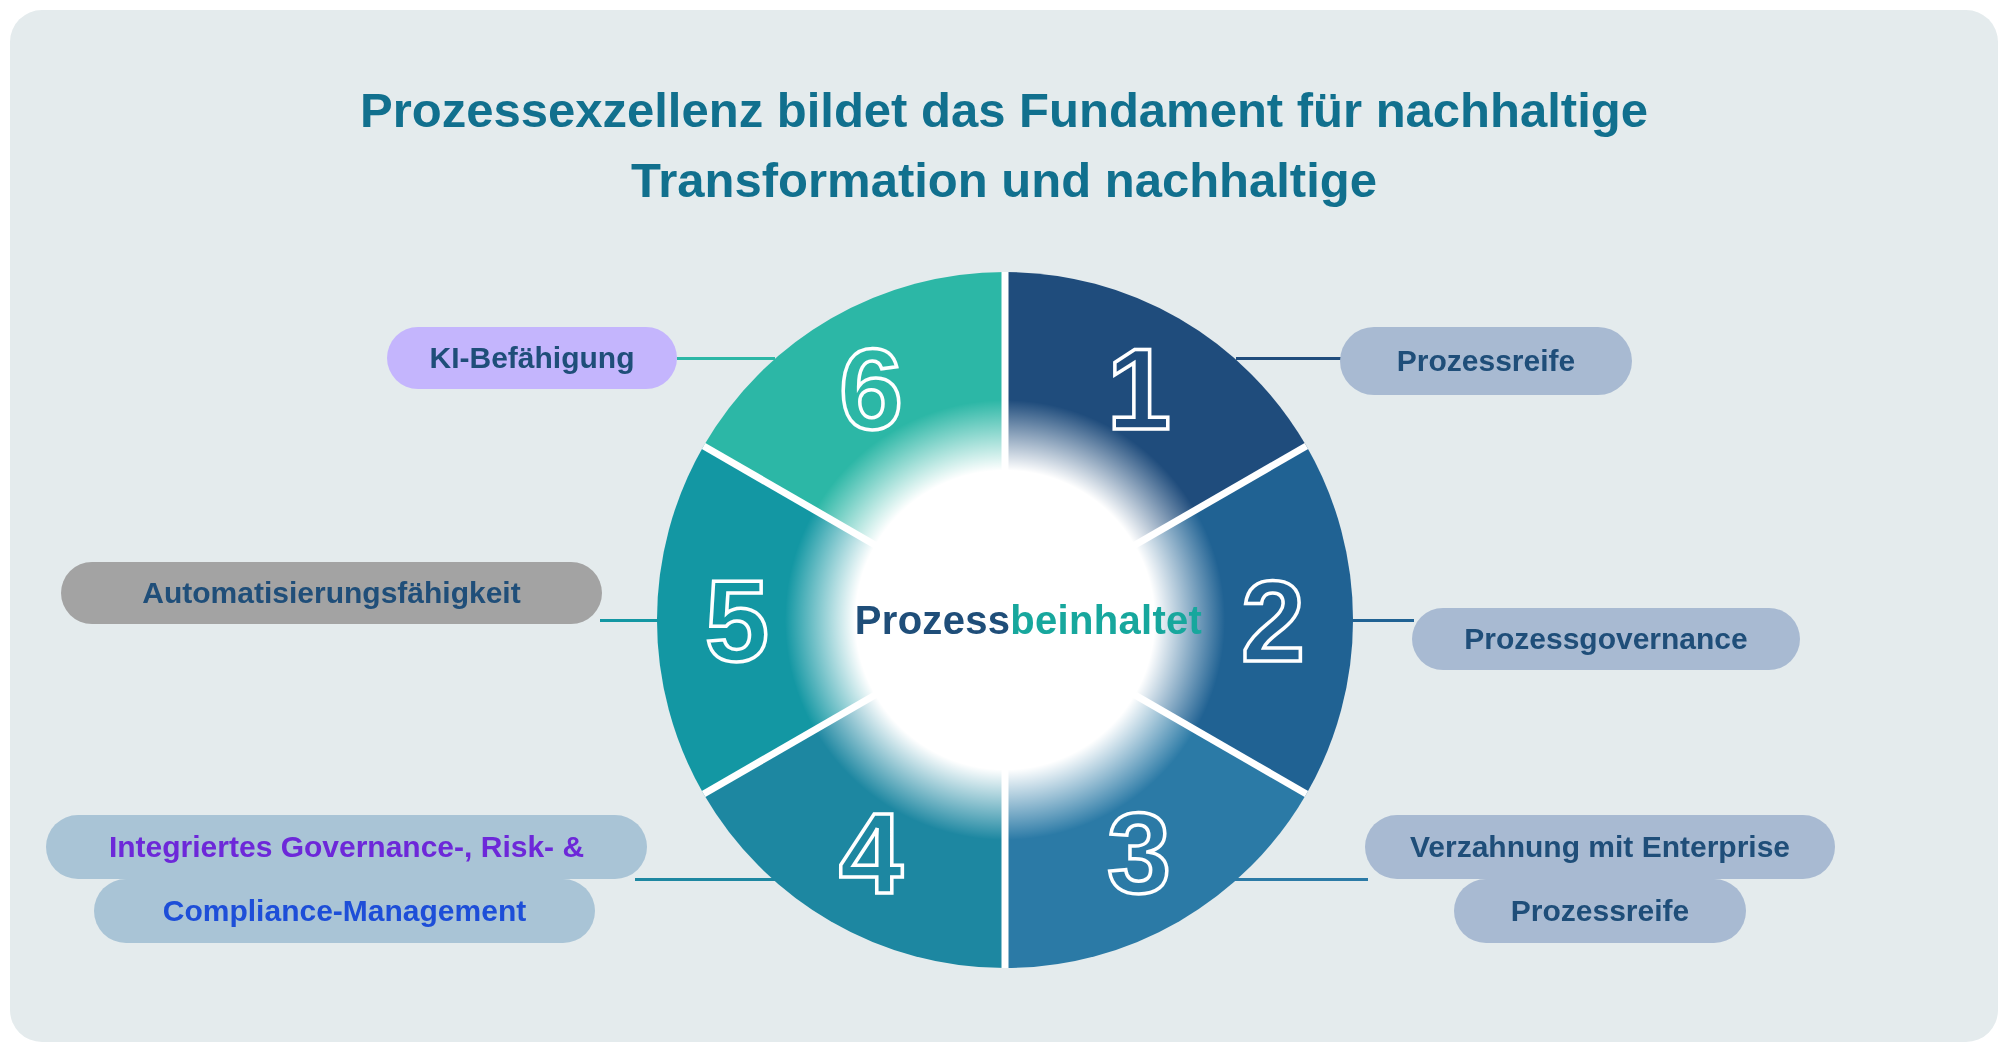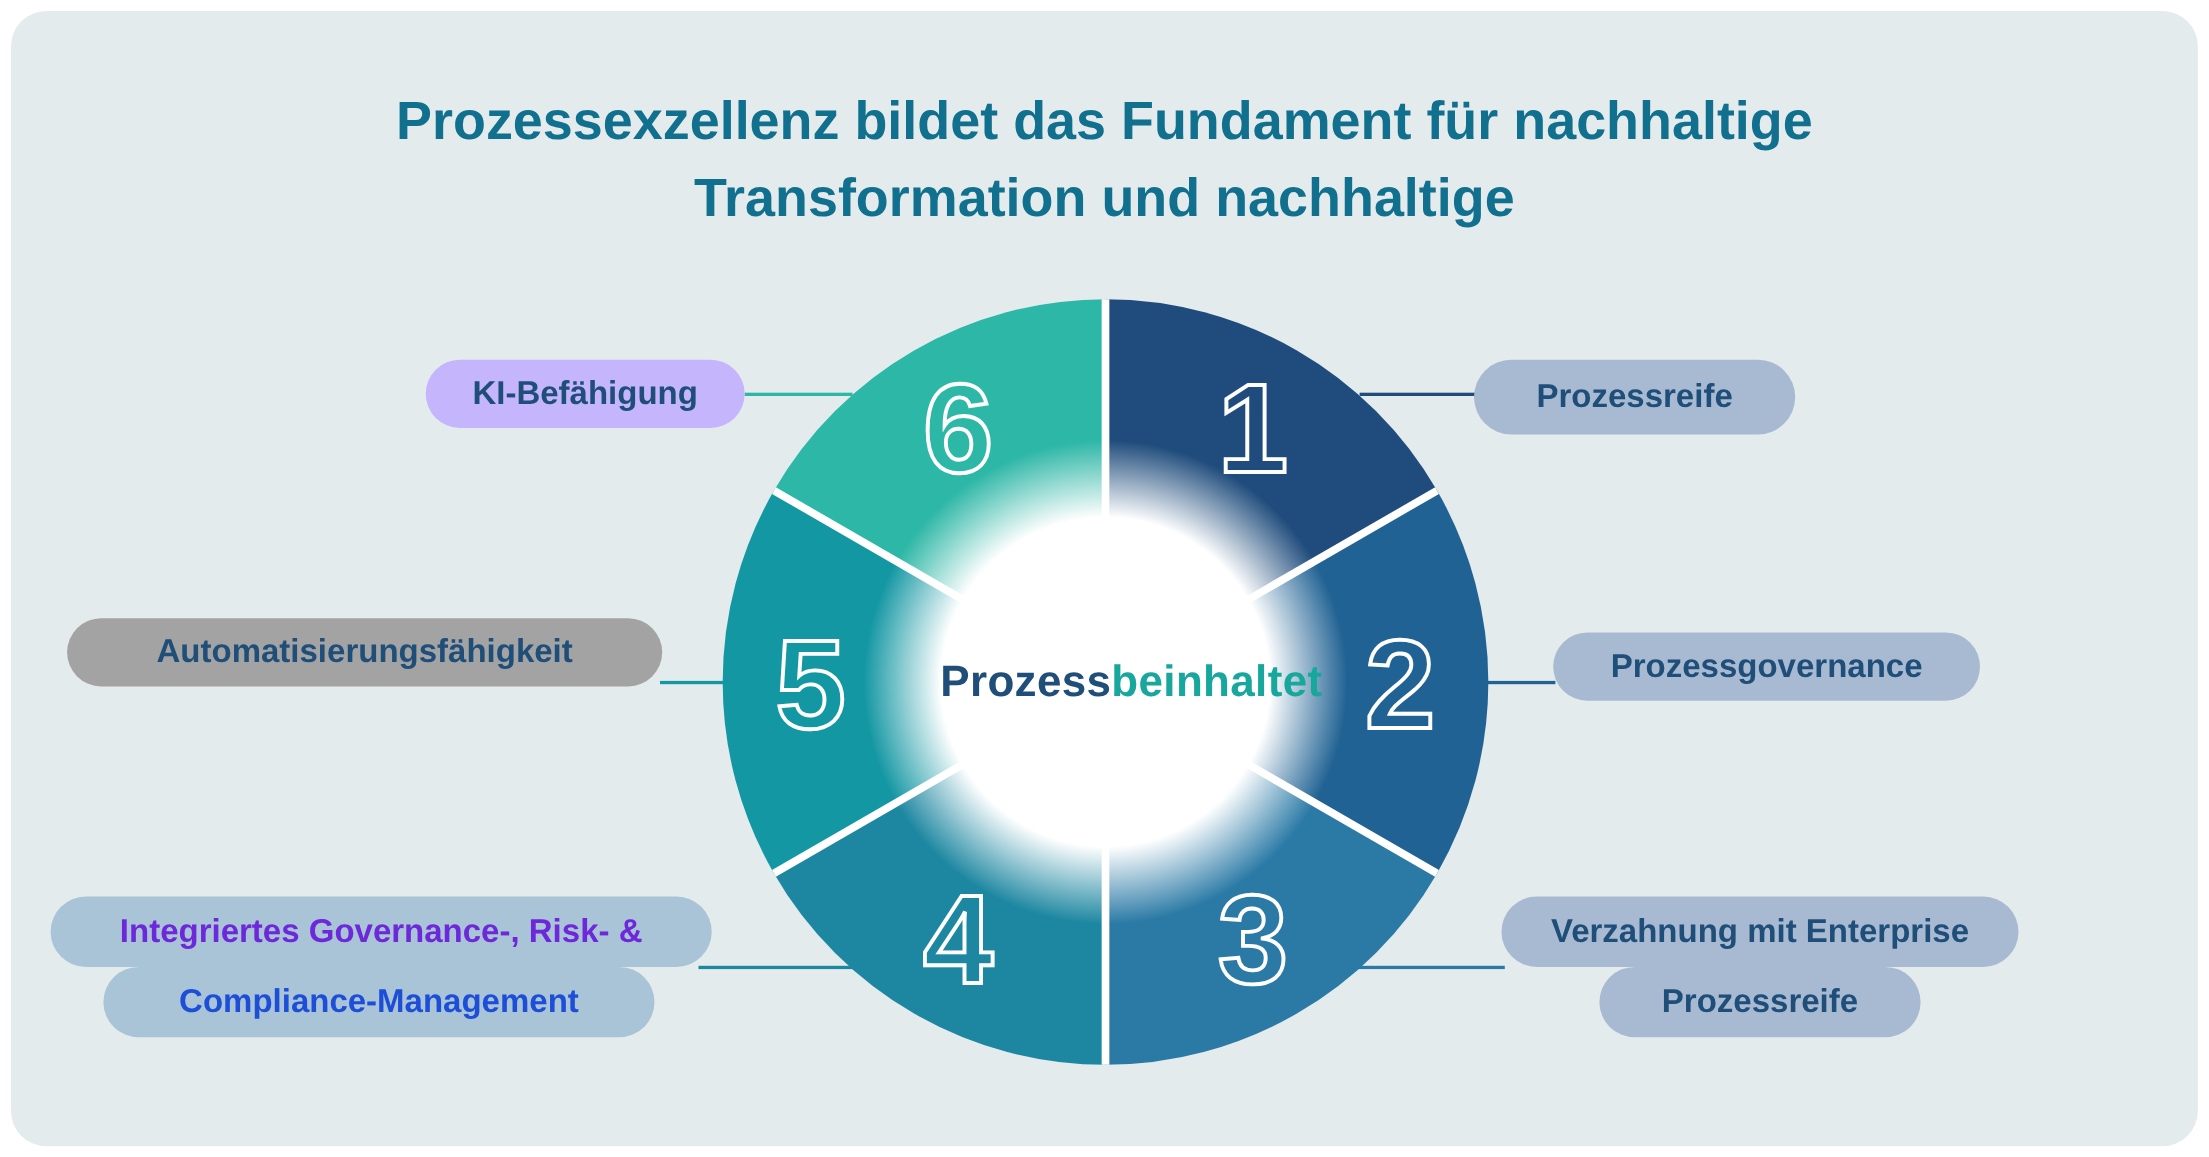--- a/index.html
+++ b/index.html
@@ -70,21 +70,21 @@
   <div class="centerlabel">
     <span style="color: rgb(31, 78, 121); margin-left: 47px;">Prozess</span><span style="color: rgb(23, 167, 157);">beinhaltet</span>
   </div>
 
   <div class="pill" style="left: 387px; top: 327px; width: 290px; height: 62px; background: #c4b5fd; color: rgb(31, 78, 121);">KI-Befähigung</div>
 
   <div class="pill" style="left: 1340px; top: 327px; width: 292px; height: 68px; background: rgb(168, 186, 210); color: rgb(31, 78, 121);">Prozessreife</div>
 
   <div class="pill" style="left: 61px; top: 562px; width: 541px; height: 62px; background: #a3a3a3; color: rgb(31, 78, 121);">Automatisierungsfähigkeit</div>
 
-  <div class="pill" style="left: 1412px; top: 575px; width: 388px; height: 62px; background: rgb(168, 186, 210); color: rgb(31, 78, 121);">Prozessgovernance</div>
+  <div class="pill" style="left: 1412px; top: 608px; width: 388px; height: 62px; background: rgb(168, 186, 210); color: rgb(31, 78, 121);">Prozessgovernance</div>
 
   <div class="pill" style="left: 46px; top: 815px; width: 601px; height: 64px; background: rgb(169, 196, 214); color: #6d28d9;">Integriertes Governance-, Risk- &amp;</div>
   <div class="pill" style="left: 94px; top: 879px; width: 501px; height: 64px; background: rgb(169, 196, 214); color: #1d4ed8;">Compliance-Management</div>
 
   <div class="pill" style="left: 1365px; top: 815px; width: 470px; height: 64px; background: rgb(168, 186, 210); color: rgb(31, 78, 121);">Verzahnung mit Enterprise</div>
   <div class="pill" style="left: 1454px; top: 879px; width: 292px; height: 64px; background: rgb(168, 186, 210); color: rgb(31, 78, 121);">Prozessreife</div>
 
 </div>
 
 </body></html>

